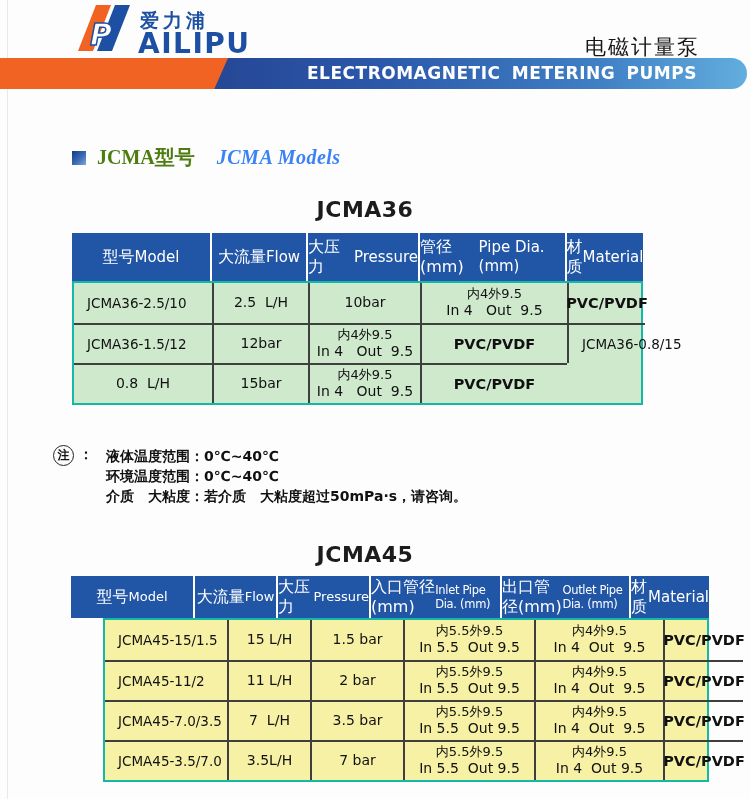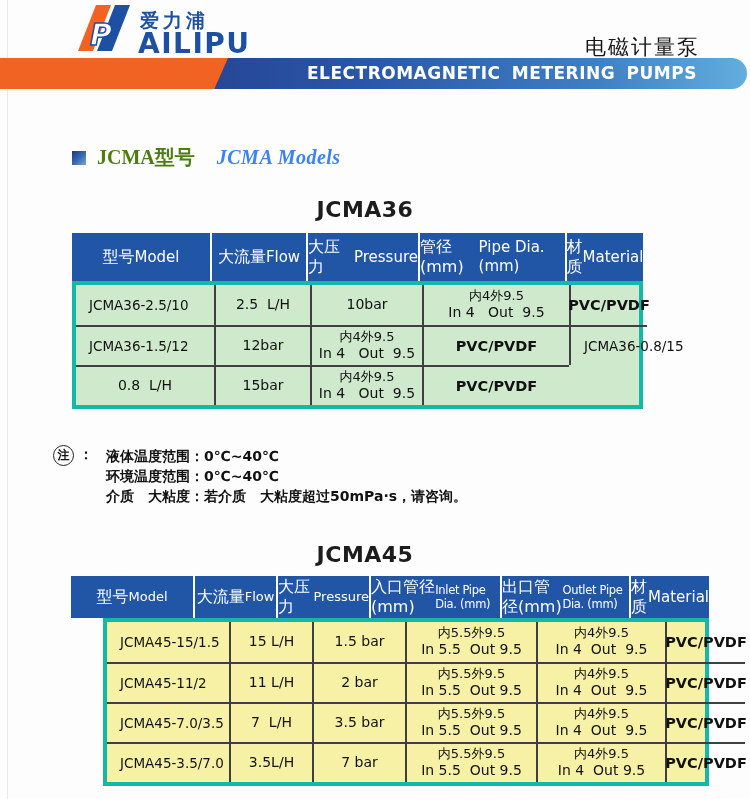--- a/index.html
+++ b/index.html
@@ -49,21 +49,21 @@
   .t6{grid-template-columns:122px 83px 93px 131px 129px 80px;}
   .tbl36 .thead{height:48px;}
   .tbl45 .thead{height:42px;}
   .hcell{display:flex;flex-direction:row;align-items:center;justify-content:center;
          color:#fff;line-height:1.25;}
   .thead .hcell + .hcell{border-left:2px solid #ffffff;}
   .hcn{font-size:16px;}
   .hen{font-size:15px;}
   .tbl45 .hen{font-size:13px;}
   .hen-xs{font-size:11.5px !important;letter-spacing:-.3px;}
-  .tbody{display:grid;border:4px solid #14b8a6;background:#cfe9cd;}
+  .tbody{display:grid;border:2px solid #14b8a6;background:#cfe9cd;}
   .tbl36 .tbody{grid-auto-rows:40px;}
   .tbl45 .tbody{grid-auto-rows:40px;background:#f6f1a5;margin-left:32px;}
   .tcell{display:flex;flex-direction:column;align-items:center;justify-content:center;
          font-size:14px;color:#111;border-left:2px solid #3f3f3f;border-top:2px solid #3f3f3f;
          white-space:pre;line-height:1.25;}
   .t5 .tcell:nth-child(5n+1){border-left:none;}
   .t5 .tcell:nth-child(-n+5){border-top:none;}
   .t6 .tcell:nth-child(6n+1){border-left:none;}
   .t6 .tcell:nth-child(-n+6){border-top:none;}
   .tcell.model{align-items:flex-start;padding-left:13px;font-size:13.5px;}

